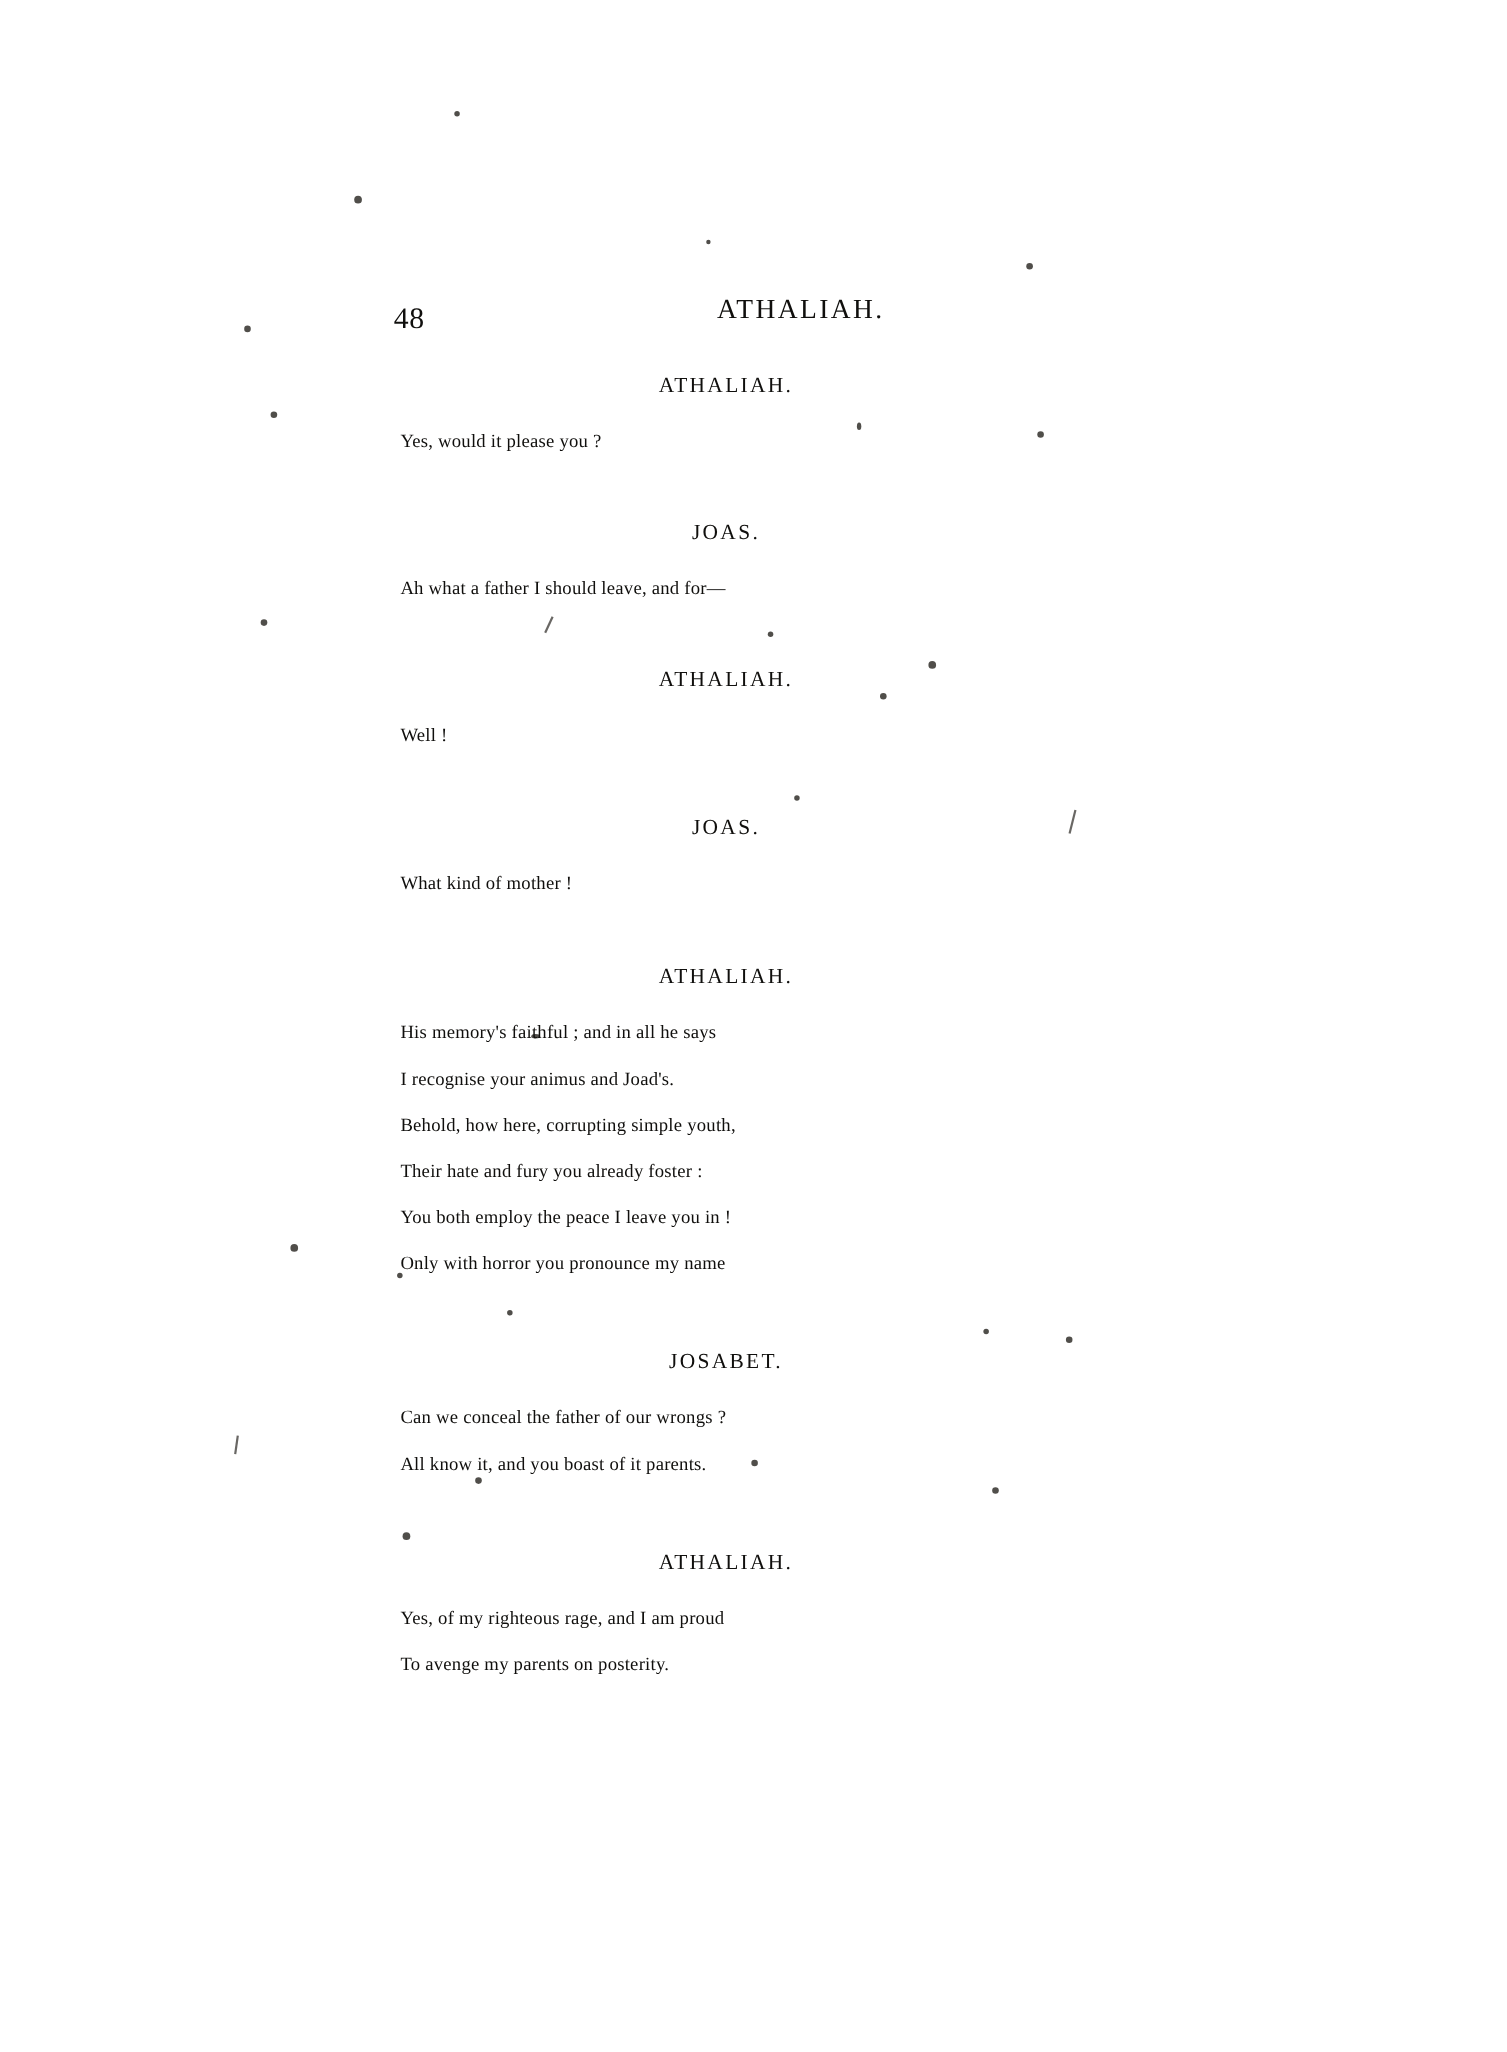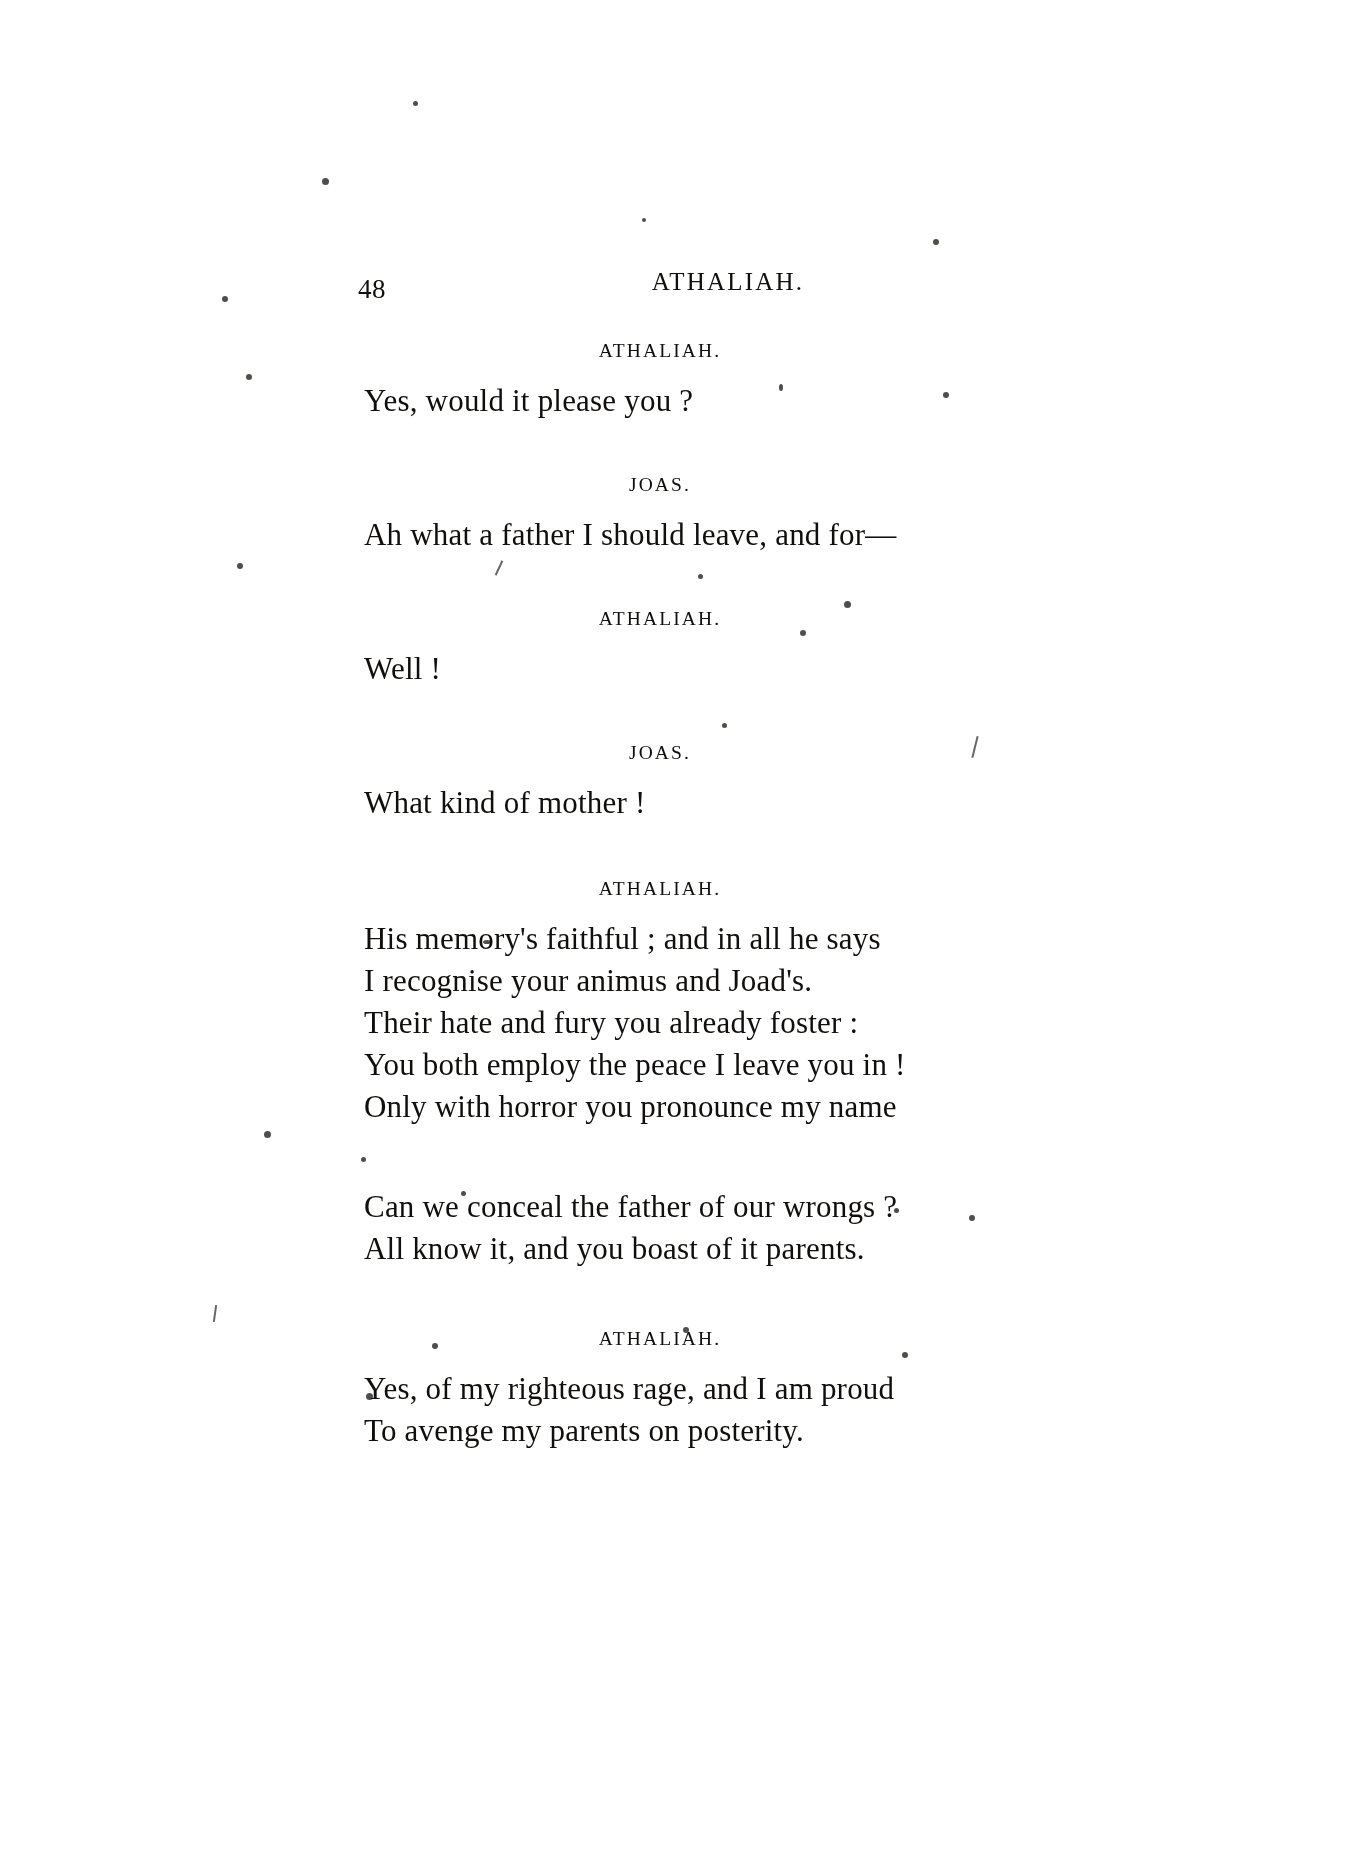--- a/index.html
+++ b/index.html
@@ -59,21 +59,21 @@
     margin: 0 0 18px 0;
   }
   .speaker {
     text-align: center;
     font-size: 19.5px;
     letter-spacing: 2.1px;
     margin: 0 0 18px 0;
     padding-right: 8px;
   }
   .line {
-    font-size: 31px;
+    font-size: 17px;
     line-height: 42px;
     letter-spacing: 0.2px;
     white-space: pre-wrap;
   }
 
   .gap-1 { height: 34px; }
   .gap-2 { height: 36px; }
   .gap-3 { height: 40px; }
 
   
@@ -149,27 +149,29 @@
     <div class="speech">
       <div class="speaker">JOAS.</div>
       <div class="line">What kind of mother !</div>
     </div>
     <div class="gap-2"></div>
 
     <div class="speech">
       <div class="speaker">ATHALIAH.</div>
       <div class="line">His memory's faithful ; and in all he says</div>
       <div class="line">I recognise your animus and Joad's.</div>
+      <div class="line">Behold, how here, corrupting simple youth,</div>
       <div class="line">Their hate and fury you already foster :</div>
       <div class="line">You both employ the peace I leave you in !</div>
       <div class="line">Only with horror you pronounce my name</div>
     </div>
     <div class="gap-3"></div>
 
     <div class="speech">
+      <div class="speaker">JOSABET.</div>
       <div class="line">Can we conceal the father of our wrongs ?</div>
       <div class="line">All know it, and you boast of it parents.</div>
     </div>
     <div class="gap-3"></div>
 
     <div class="speech">
       <div class="speaker">ATHALIAH.</div>
       <div class="line">Yes, of my righteous rage, and I am proud</div>
       <div class="line">To avenge my parents on posterity.</div>
     </div>

